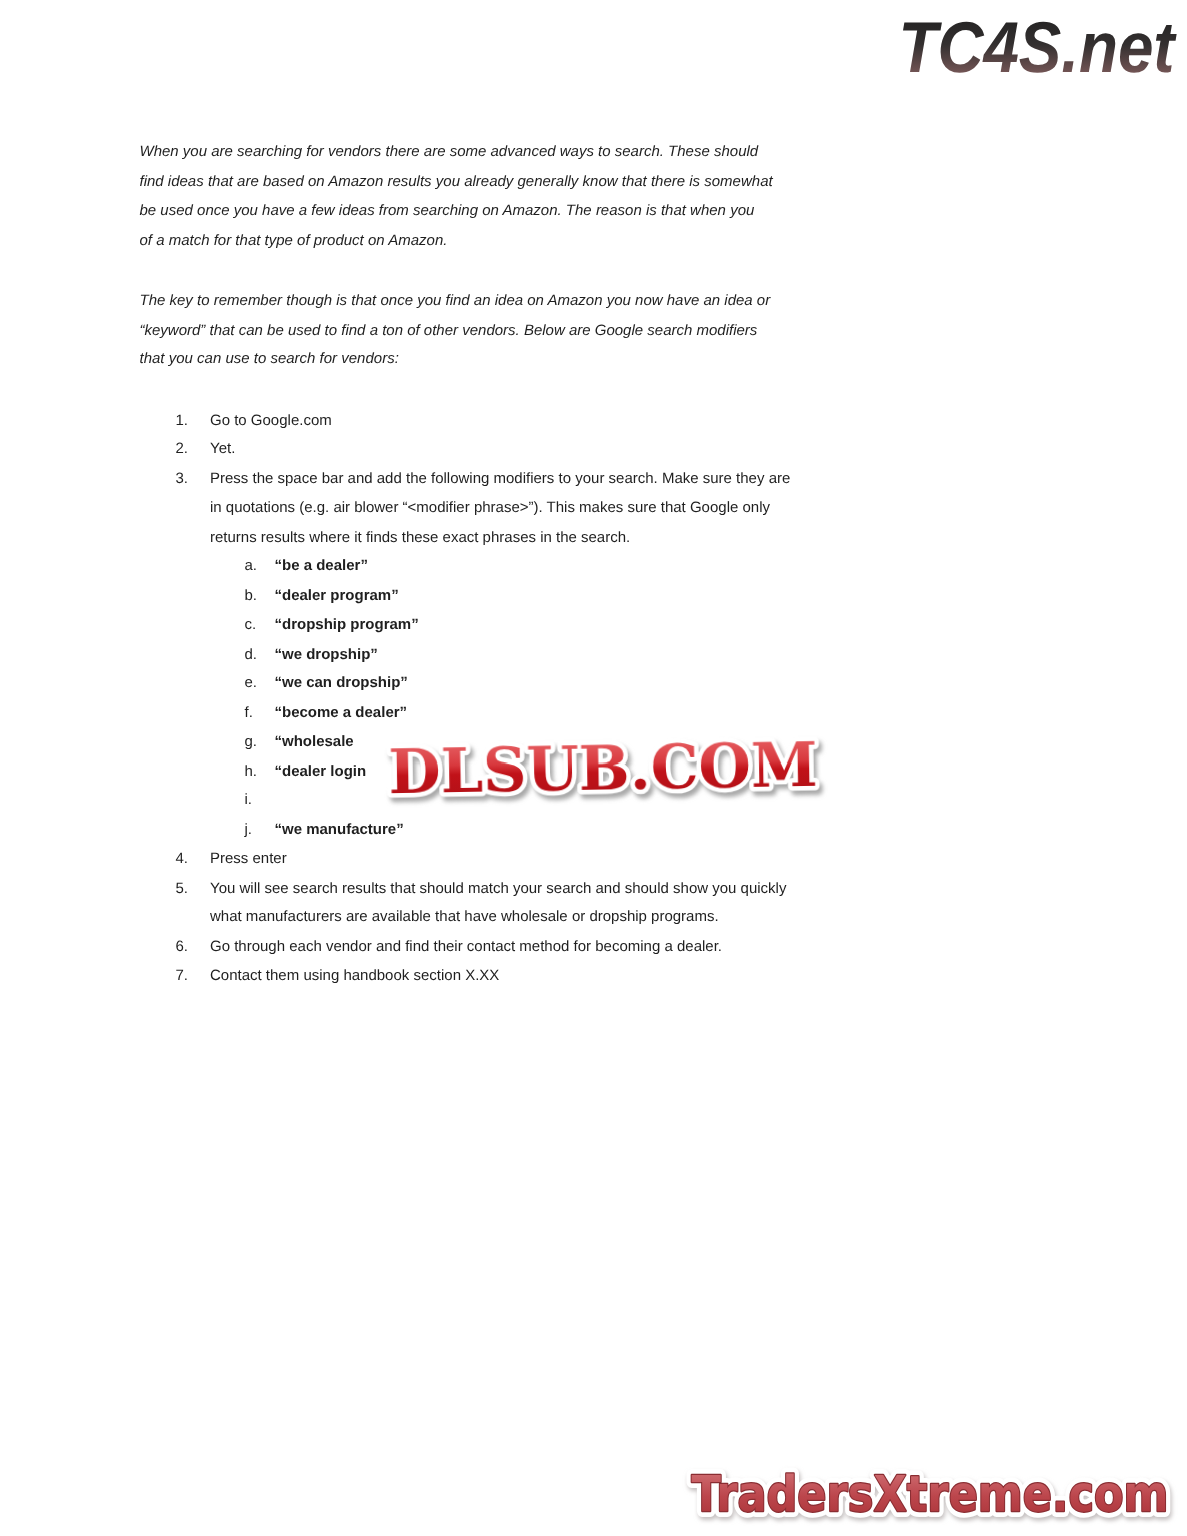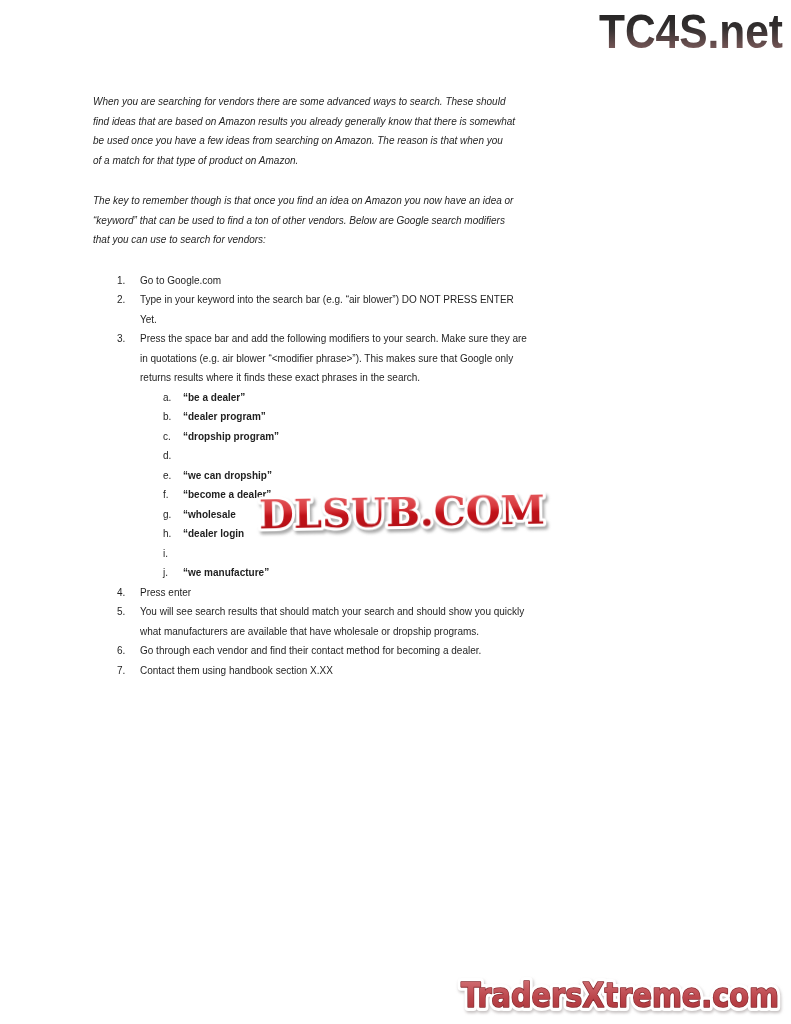--- a/index.html
+++ b/index.html
@@ -7,21 +7,21 @@
     width: 791px; height: 1024px;
     background: #ffffff;
     position: relative;
     overflow: hidden;
     font-family: "Liberation Sans", sans-serif;
     color: #1f1f1f;
   }
   
   .header-logo {
     position: absolute; top: 2px; right: 4px;
-    width: 200px; height: 56px;
+    width: 200px; height: 56px; font-style: italic;
   }
   
   .content {
     position: absolute; left: 93px; top: 92px; width: 616px;
     font-size: 10px; line-height: 19.5px;
   }
   .para { font-style: italic; margin: 0 0 21px 0; }
   .para .line, .step-lines .line { white-space: nowrap; }
   .steps { margin-top: 0; }
   .step-row { display: flex; }
@@ -87,21 +87,20 @@
     <div class="step-row">
       <span class="step-num">1.</span>
       <div class="step-lines">
         <div class="line">Go to Google.com</div>
       </div>
     </div>
 
     <div class="step-row">
       <span class="step-num">2.</span>
       <div class="step-lines">
-        <div class="line">Type in your keyword into the search bar (e.g. “air blower”) DO NOT PRESS ENTER</div>
         <div class="line">Yet.</div>
       </div>
     </div>
 
     <div class="step-row">
       <span class="step-num">3.</span>
       <div class="step-lines">
         <div class="line">Press the space bar and add the following modifiers to your search.  Make sure they are</div>
         <div class="line">in quotations (e.g. air blower “&lt;modifier phrase&gt;”).  This makes sure that Google only</div>
         <div class="line">returns results where it finds these exact phrases in the search.</div>
@@ -116,20 +115,21 @@
       <div class="sub-row">
         <span class="sub-letter">b.</span>
         <span class="sub-text">“dealer program”</span>
       </div>
       <div class="sub-row">
         <span class="sub-letter">c.</span>
         <span class="sub-text">“dropship program”</span>
       </div>
       <div class="sub-row">
         <span class="sub-letter">d.</span>
+        <span class="sub-text">“we dropship”</span>
       </div>
       <div class="sub-row">
         <span class="sub-letter">e.</span>
         <span class="sub-text">“we can dropship”</span>
       </div>
       <div class="sub-row">
         <span class="sub-letter">f.</span>
         <span class="sub-text">“become a dealer”</span>
       </div>
       <div class="sub-row">

